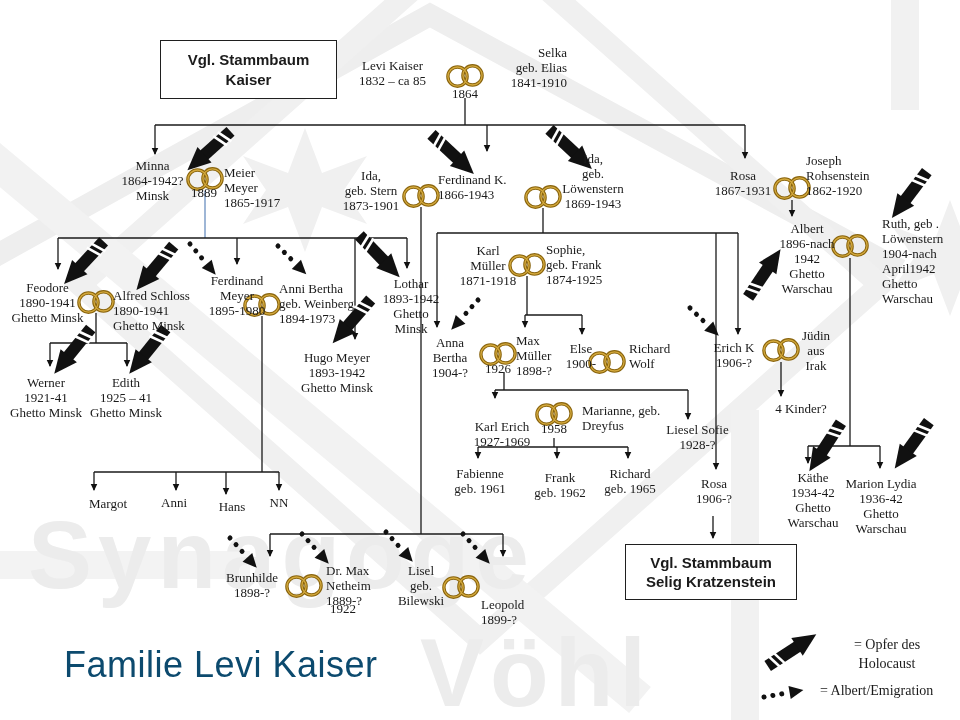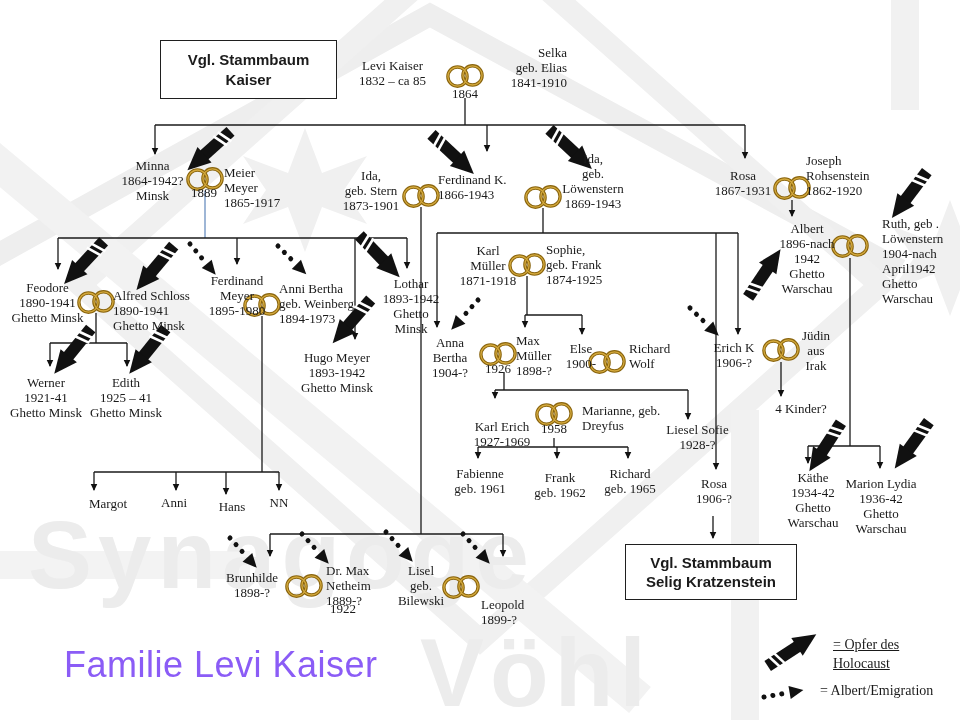--- a/index.html
+++ b/index.html
@@ -10,21 +10,21 @@
   #overlay{z-index:2;pointer-events:none;}
   .p{position:absolute;z-index:3;font:13px/1.16 "Liberation Serif",serif;color:#1a1a1a;
      white-space:pre-line;text-align:center;}
   .p.l{text-align:left;}
   .yr{position:absolute;z-index:3;font:13px "Liberation Serif",serif;color:#1a1a1a;text-align:center;}
   .box{position:absolute;z-index:3;border:1.7px solid #1f1f1f;background:#fff;
        display:flex;align-items:center;justify-content:center;
        font:bold 15px/1.3 "Liberation Sans",sans-serif;color:#1b1b1b;
        text-align:center;white-space:pre-line;}
   #title{position:absolute;z-index:3;left:64px;top:644px;
-         font:36px "Liberation Sans",sans-serif;color:#8b5cf6;letter-spacing:.5px;}
+         font:36px "Liberation Sans",sans-serif;color:#0c4a6e;letter-spacing:.5px;}
   .legtxt{position:absolute;z-index:3;font:14px/1.35 "Liberation Serif",serif;color:#1a1a1a;
           white-space:pre-line;}
   .wmtext{position:absolute;z-index:0;font:bold 96px "Liberation Sans",sans-serif;
           color:#ececec;letter-spacing:6px;}
 </style>
 </head>
 <body>
 
 <div id="stage">
 
@@ -304,19 +304,19 @@
 Bilewski</div>
   <div class="p l" style="left:481px;top:565px;width:60px;margin-top:32px;">Leopold
 1899-?</div>
 
   <div class="yr" style="left:443px;top:86px;width:44px;">1864</div>
   <div class="yr" style="left:184px;top:185px;width:40px;">1889</div>
   <div class="yr" style="left:478px;top:361px;width:40px;">1926</div>
   <div class="yr" style="left:534px;top:421px;width:40px;">1958</div>
   <div class="yr" style="left:282px;top:601px;width:40px;margin-left:41px;">1922</div>
 
-  <div class="legtxt" style="left:833px;top:636px;width:108px;text-align:left;text-decoration:underline;">= Opfer des
+  <div class="legtxt" style="left:833px;top:636px;width:108px;text-align:center;">= Opfer des
 Holocaust</div>
   <div class="legtxt" style="left:820px;top:682px;width:140px;">= Albert/Emigration</div>
 
   <div id="title">Familie Levi Kaiser</div>
 
 </div>
 
 </body></html>

